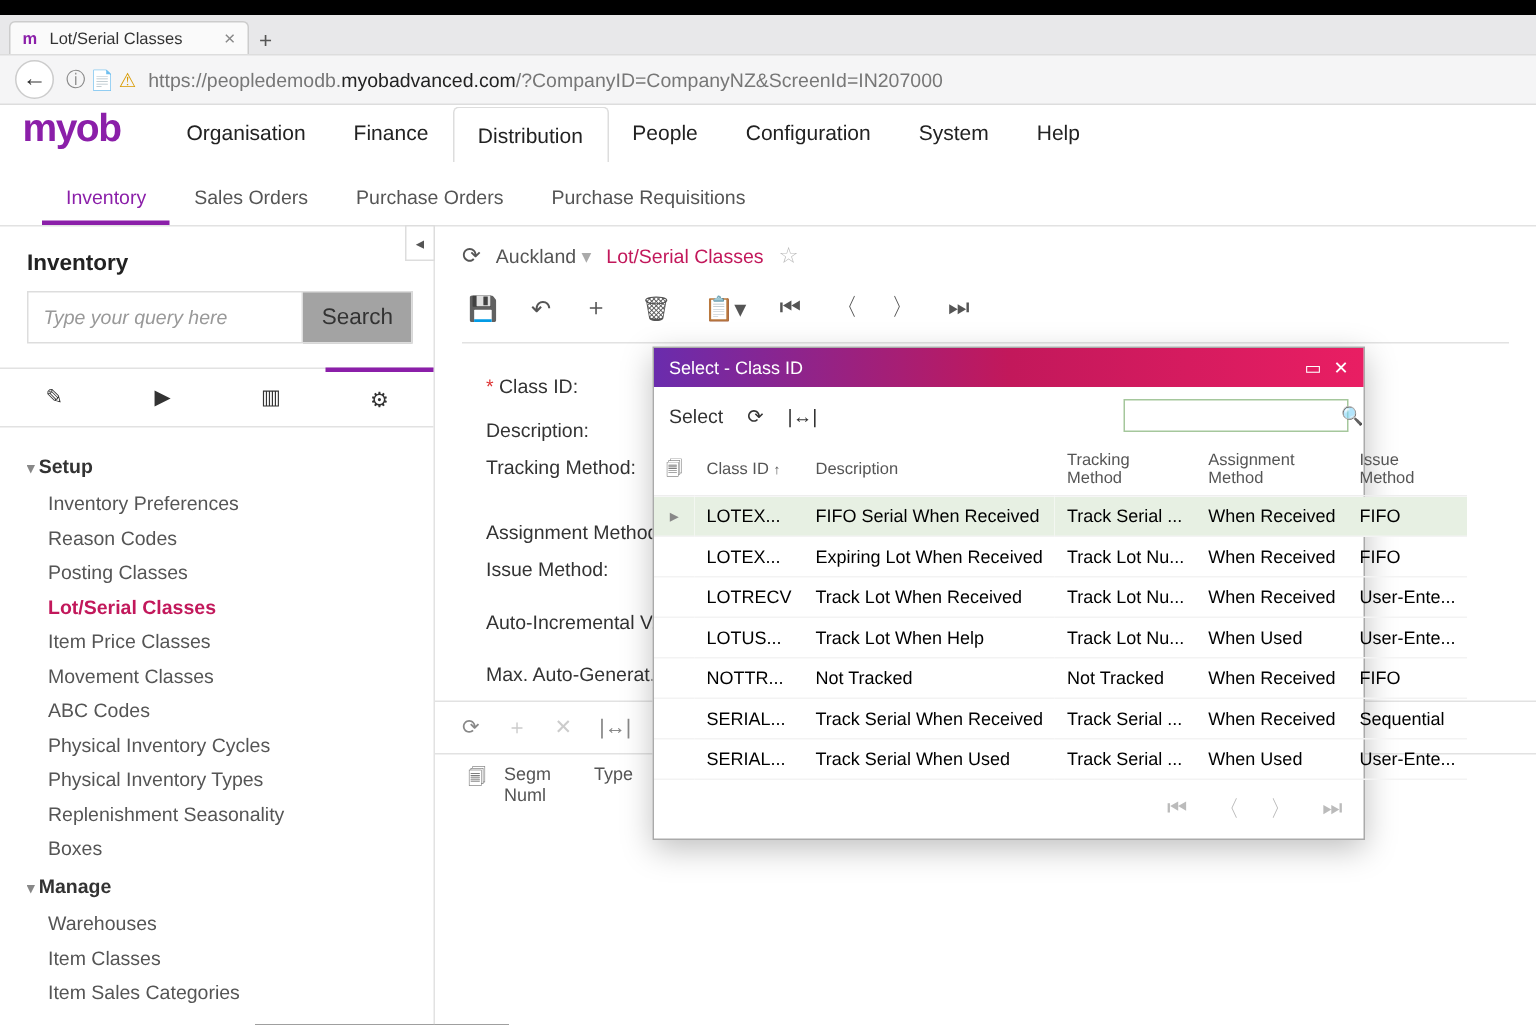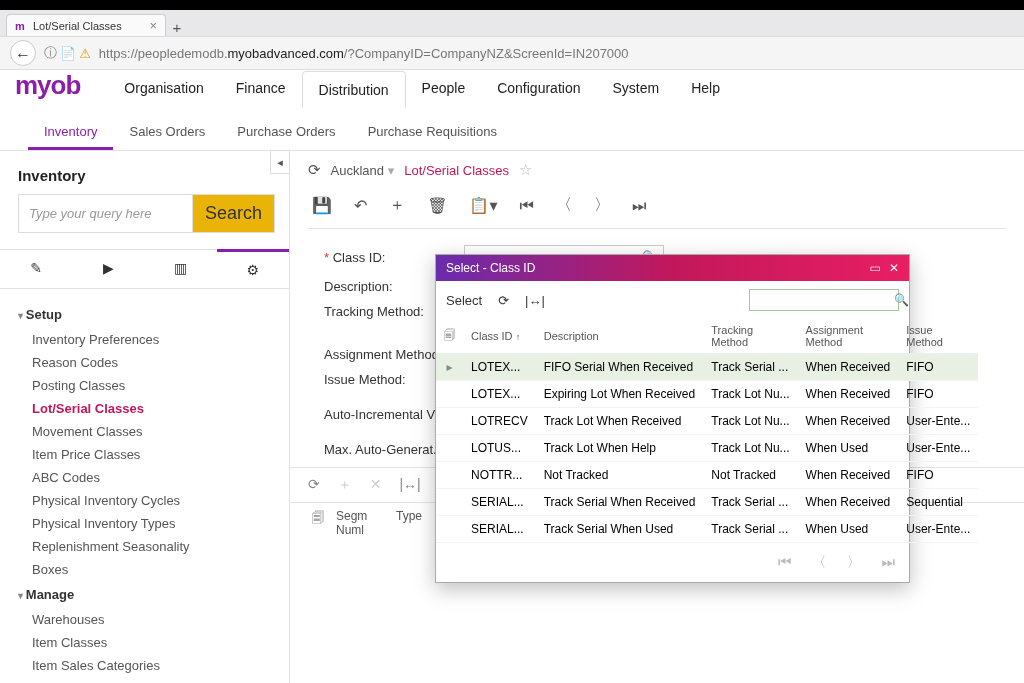--- a/index.html
+++ b/index.html
@@ -35,21 +35,21 @@
 
   
   .main { display:flex; flex:1; min-height:0; }
 
   
   .sidebar { width: 290px; border-right:1px solid #e2e2e2; padding: 10px 14px 0 18px; display:flex; flex-direction:column; position:relative; }
   .sidebar-title { font-size: 15px; font-weight:bold; color:#222; margin: 6px 0 10px 0;}
   .search-row { display:flex; margin-bottom:16px; }
   .search-input { flex:1; border:1px solid #ddd; padding:8px 10px; font-size:13px; color:#555; font-style:italic;}
   .search-input::placeholder { font-style: italic; color:#999;}
-  .search-btn { border:1px solid #ddd; border-left:none; padding:8px 12px; font-size:18px; color:#333; background:#eab308; cursor:pointer;}
+  .search-btn { border:1px solid #ddd; border-left:none; padding:8px 12px; font-size:15px; color:#333; background:#a3a3a3; cursor:pointer;}
 
   .tool-row { display:flex; border-top:1px solid #e2e2e2; border-bottom:1px solid #e2e2e2; margin:0 -14px 0 -18px; }
   .tool-cell { flex:1; text-align:center; padding:10px 0; color:#333; cursor:pointer; font-size:14px;}
   .tool-cell.active-tab { border-top:3px solid #8b1fa9; margin-top:-1px;}
 
   .tree { margin-top:12px; font-size:13px; overflow-y:auto; }
   .tree-section { color:#333; font-weight:bold; margin: 6px 0; cursor:pointer; }
   .tree-section::before { content:"▾ "; color:#888; font-size:10px; }
   .tree-item { color:#555; padding: 4px 0 4px 14px; cursor:pointer; }
   .tree-item.active { color:#c2185b; font-weight:bold; }
@@ -72,21 +72,21 @@
   .form-label { width: 140px; color:#333; font-size:13px;}
   .req::before { content:"* "; color:#d33; }
   .form-input-box { border:1px solid #ccc; height:24px; width:200px; display:flex; align-items:center; justify-content:flex-end; padding:0 6px; color:#888; font-size:12px;}
   .search-glyph { cursor:pointer; }
 
   .sub-toolbar { display:flex; gap:18px; border-top:1px solid #e2e2e2; border-bottom:1px solid #e2e2e2; padding:8px 4px; margin: 0 -18px; padding-left:18px; color:#888; font-size:14px;}
   .grid-header { display:flex; font-size:12px; color:#555; padding:6px 4px;}
   .col-ic { width:24px;}
 
   
-  .popup { position:absolute; width: 475px; left: 435px; top: 254px; border:1px solid #aaa; background:#fff; box-shadow: 0 6px 20px rgba(0,0,0,.25); display:flex; flex-direction:column;}
+  .popup { position:absolute; width: 475px; left: 435px; top: 231px; border:1px solid #aaa; background:#fff; box-shadow: 0 6px 20px rgba(0,0,0,.25); display:flex; flex-direction:column;}
   .popup-title { height: 26px; background: linear-gradient(90deg, #6a2cad 0%, #c2185b 50%, #e91e63 100%); color:#fff; font-size:12px; display:flex; align-items:center; padding:0 10px; }
   .popup-title .right { margin-left:auto; display:flex; gap:8px;}
   .popup-tools { display:flex; align-items:center; padding:8px 10px; gap:16px; font-size:13px; color:#333;}
   .popup-tools .psearch { margin-left:auto; border:1px solid #a5c79c; height:22px; width:150px; display:flex; align-items:center; padding:0 6px; font-size:12px;}
   .popup-tools .psearch input { flex:1; border:none; outline:none; font-size:12px;}
 
   table.popup-grid { width:100%; border-collapse:collapse; font-size:12px;}
   table.popup-grid th { text-align:left; font-weight:normal; color:#555; font-size:11px; padding:5px 8px; border-bottom:1px solid #eee;}
   table.popup-grid td { padding:6px 8px; border-bottom:1px solid #f3f3f3; white-space:nowrap; overflow:hidden; text-overflow:ellipsis;}
   table.popup-grid tr.sel td { background:#e7f0e3; }
@@ -162,22 +162,22 @@
         <div class="tool-cell">▶</div>
         <div class="tool-cell">▥</div>
         <div class="tool-cell active-tab">⚙</div>
       </div>
       <div class="tree" id="tree">
           <div class="tree-section">Setup</div>
           <div class="tree-item">Inventory Preferences</div>
           <div class="tree-item">Reason Codes</div>
           <div class="tree-item">Posting Classes</div>
           <div class="tree-item active">Lot/Serial Classes</div>
+          <div class="tree-item">Item Price Classes</div>
           <div class="tree-item">Movement Classes</div>
-          <div class="tree-item">Item Price Classes</div>
           <div class="tree-item">ABC Codes</div>
           <div class="tree-item">Physical Inventory Cycles</div>
           <div class="tree-item">Physical Inventory Types</div>
           <div class="tree-item">Replenishment Seasonality</div>
           <div class="tree-item">Boxes</div>
           <div class="tree-section">Manage</div>
           <div class="tree-item">Warehouses</div>
           <div class="tree-item">Item Classes</div>
           <div class="tree-item">Item Sales Categories</div>
         </div>

